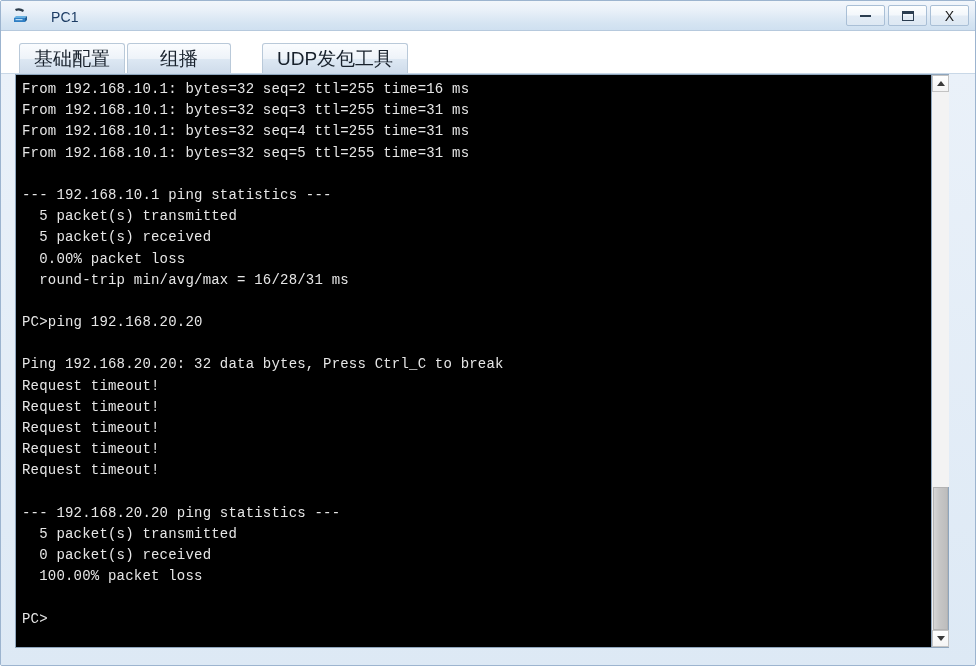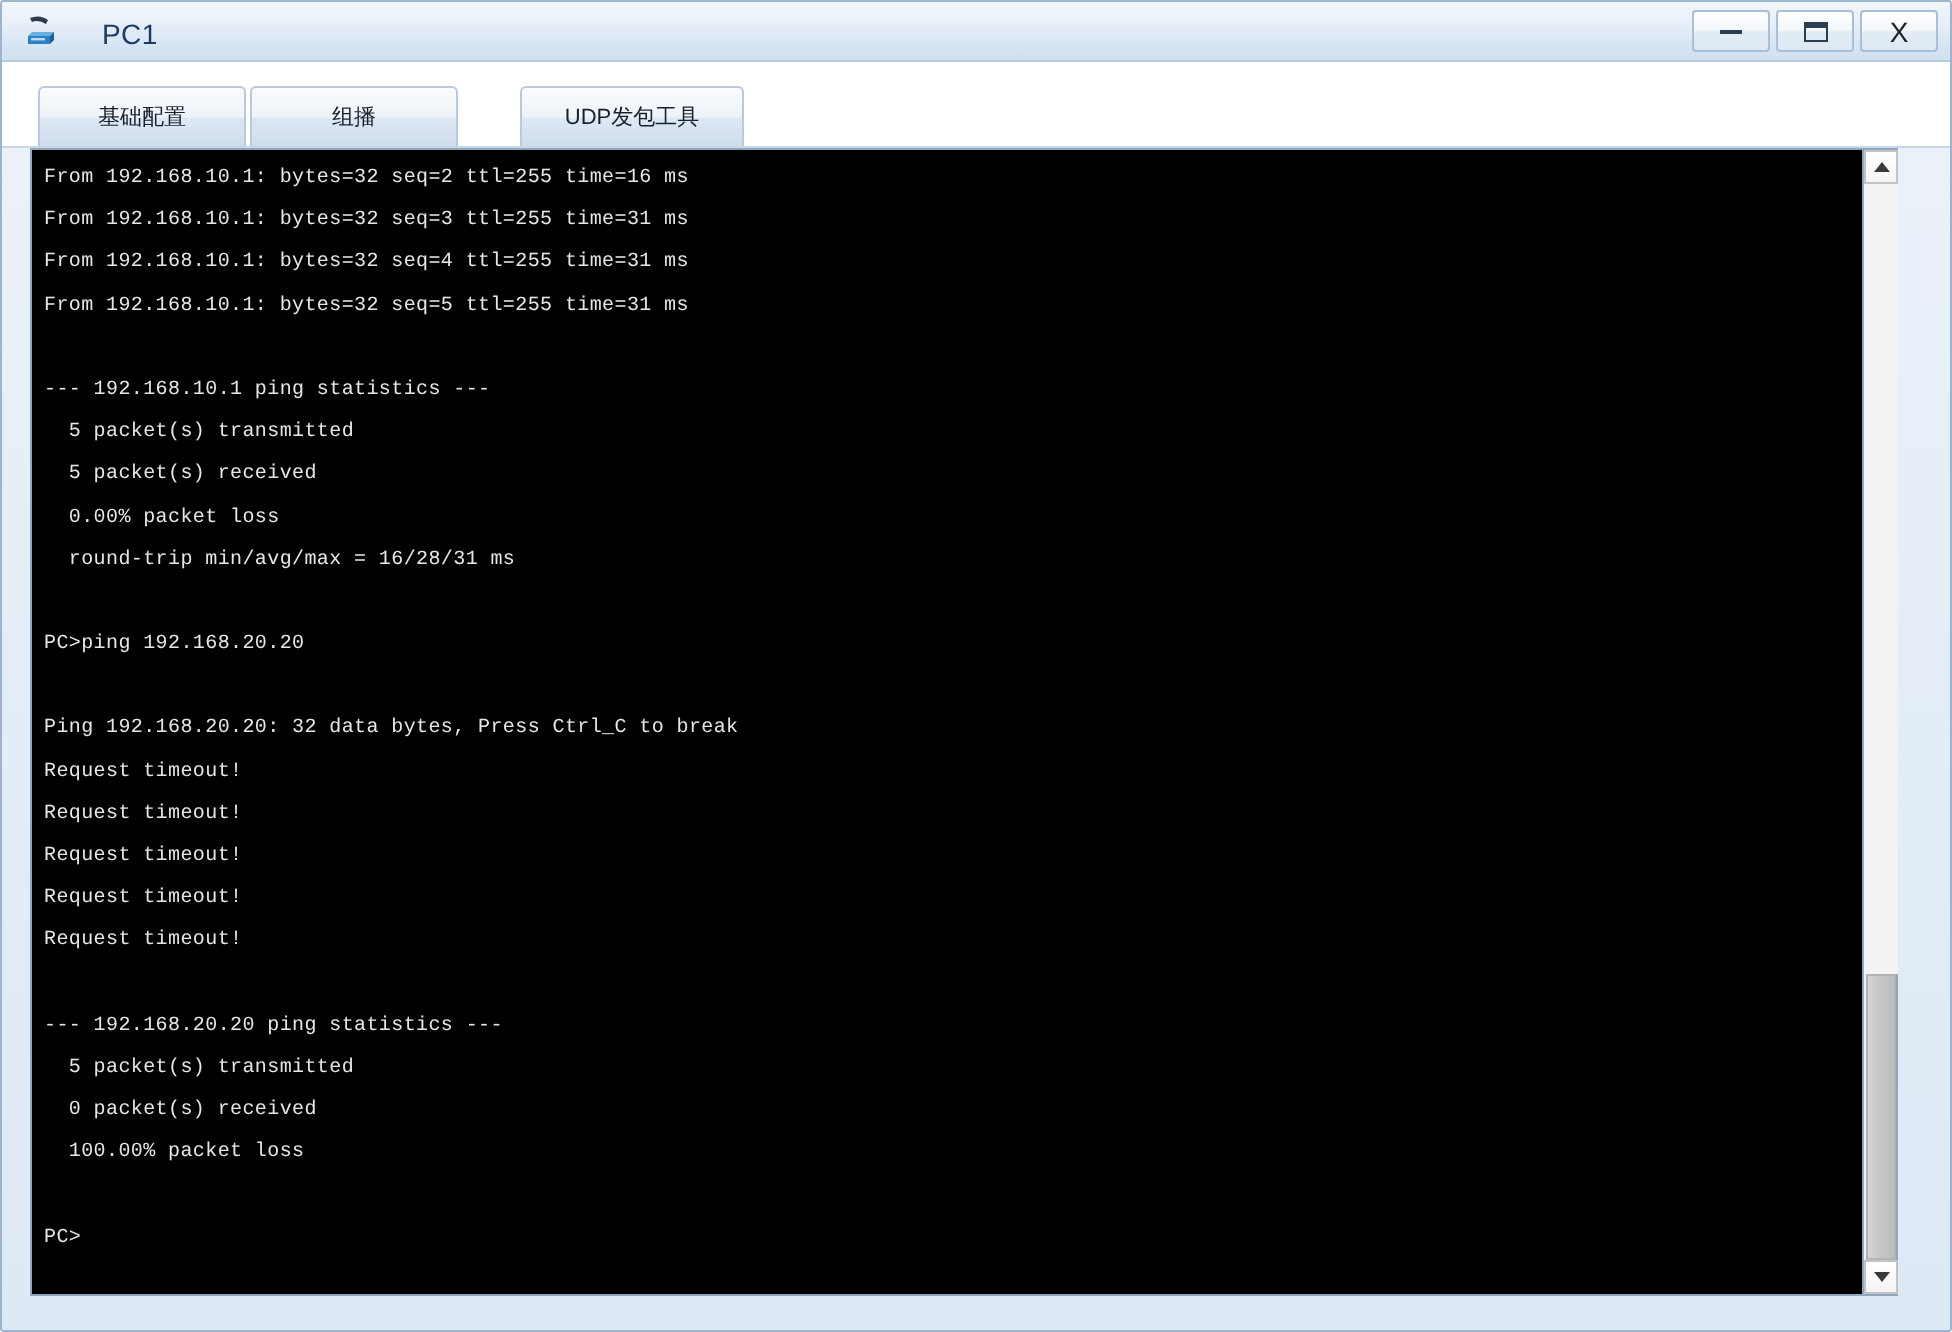--- a/index.html
+++ b/index.html
@@ -125,21 +125,21 @@
   }
   .tab {
     box-sizing: border-box;
     height: 30px;
     min-width: 104px;
     padding: 6px 14px;
     margin-right: 2px;
     display: flex;
     align-items: center;
     justify-content: center;
-    font-size: 11px;
+    font-size: 19px;
     color: #17202b;
     border: 1px solid #b9c9d9;
     border-bottom: none;
     border-radius: 3px 3px 0 0;
     background: linear-gradient(to bottom, #fafcfe 0%, #eef3f9 50%, #dde8f3 52%, #cfdceb 100%);
     white-space: nowrap;
   }
   .tab.active {
     height: 33px;
     color: #55626f;
@@ -158,21 +158,21 @@
     box-sizing: border-box;
     border: 1px solid #8fa6bd;
     background: #000000;
     display: flex;
   }
   .term {
     flex: 1 1 auto;
     background: #000000;
     color: #e6e6e6;
     font-family: "Liberation Mono", "DejaVu Sans Mono", monospace;
-    font-size: 10px;
+    font-size: 14px;
     line-height: 21.2px;
     padding: 4px 0 0 6px;
     white-space: pre;
     overflow: hidden;
     letter-spacing: 0.2px;
   }
   .term-line { height: 21.2px; }
 
   
   .scrollbar {

